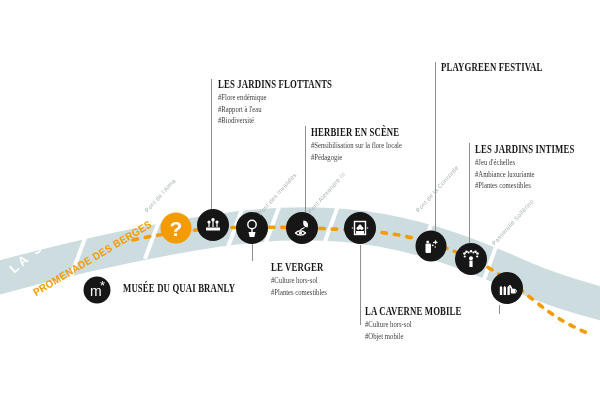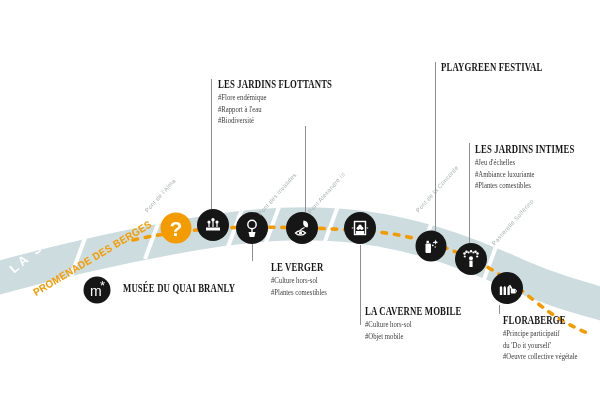--- a/index.html
+++ b/index.html
@@ -169,20 +169,27 @@
   </div>
 
   <div class="poi" style="left:271px;top:260px">
     <div class="poi-title">LE VERGER</div>
     <div class="poi-tags">
       <div>#Culture hors-sol</div>
       <div>#Plantes comestibles</div>
     </div>
   </div>
 
+  <div class="poi" style="left:311px;top:125px">
+    <div class="poi-title">HERBIER EN SCÈNE</div>
+    <div class="poi-tags">
+      <div>#Sensibilisation sur la flore locale</div>
+      <div>#Pédagogie</div>
+    </div>
+  </div>
 
   <div class="poi" style="left:365px;top:304px">
     <div class="poi-title">LA CAVERNE MOBILE</div>
     <div class="poi-tags">
       <div>#Culture hors-sol</div>
       <div>#Objet mobile</div>
     </div>
   </div>
 
   <div class="poi" style="left:441px;top:60px">
@@ -191,26 +198,18 @@
 
   <div class="poi" style="left:475px;top:142px">
     <div class="poi-title">LES JARDINS INTIMES</div>
     <div class="poi-tags">
       <div>#Jeu d'échelles</div>
       <div>#Ambiance luxuriante</div>
       <div>#Plantes comestibles</div>
     </div>
   </div>
 
-  <div class="poi" style="left:503px;top:313px">
-    <div class="poi-title">FLORABERGE</div>
-    <div class="poi-tags">
-      <div>#Principe participatif</div>
-      <div>du 'Do it yourself'</div>
-      <div>#Oeuvre collective végétale</div>
-    </div>
-  </div>
 
   <div class="poi" style="left:123px;top:281px">
     <div class="poi-title">MUSÉE DU QUAI BRANLY</div>
   </div>
 
 </div>
 
 </body></html>

